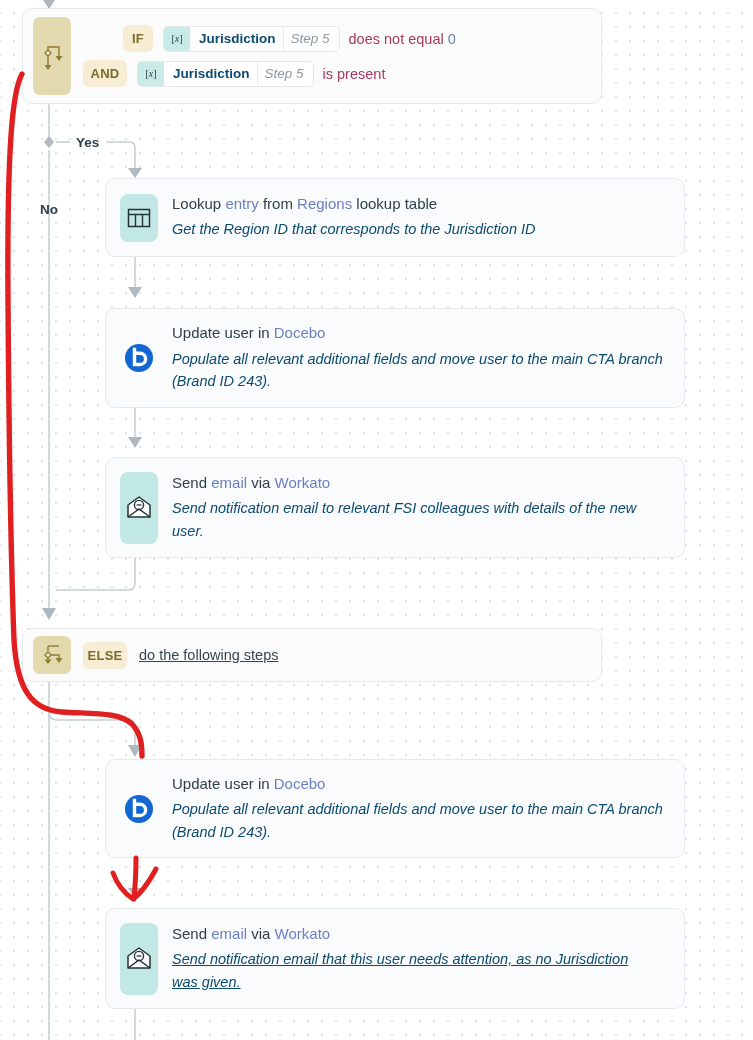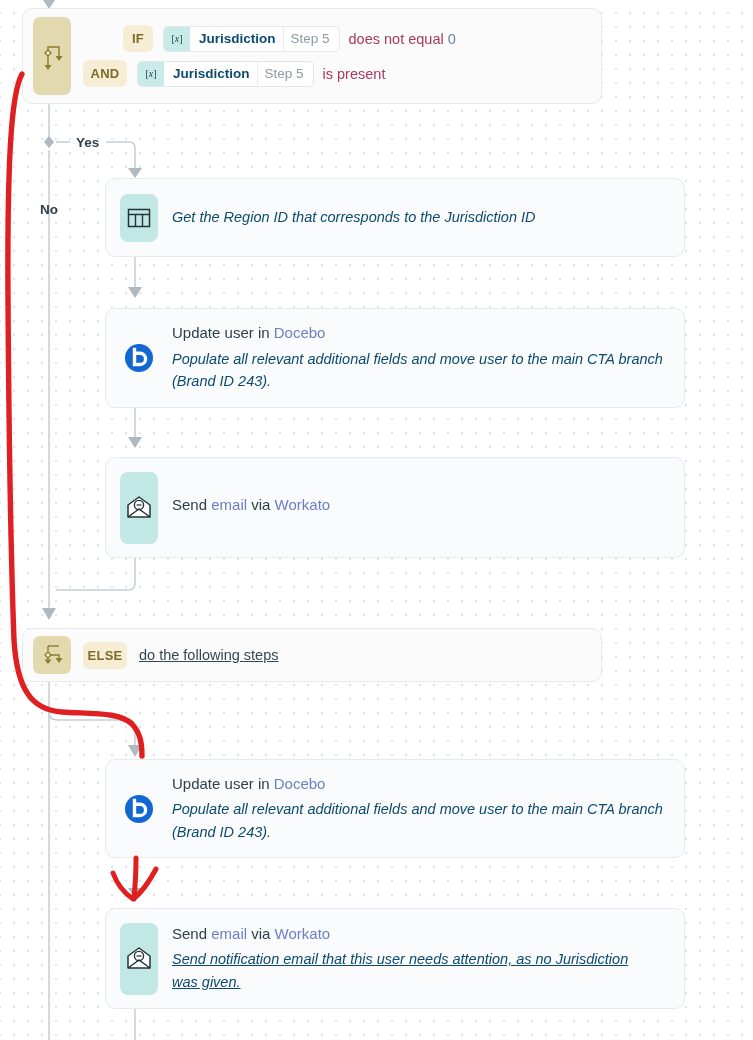--- a/index.html
+++ b/index.html
@@ -63,20 +63,21 @@
     flex:none;
   }
   .pill-label {
     display:flex; align-items:center; padding:0 7px 0 9px;
     font-size:13.5px; font-weight:bold; color:#0c4a6e; white-space:nowrap;
   }
   .pill-step {
     display:flex; align-items:center; padding:0 9px 0 7px;
     font-size:13.5px; color:#8d9aa3; white-space:nowrap;
     border-left:1px solid #e8ecef;
+    font-style:italic;
   }
   .op { color:#a83a5e; font-size:14.5px; margin-left:9px; white-space:nowrap; }
   .op-val { color:#6f86a8; }
 
   .cond-row { display:flex; align-items:center; }
   .else-text { font-size:14.5px; color:#37474f; margin-left:12px;text-decoration:underline; }
 
   
   .act-icon {
     width: 38px; height: 48px;
@@ -179,20 +180,23 @@
 <div class="branch-label" style="left:40px; top:202px;">No</div>
 
 <div class="card" style="left:105px; top:178px; width:580px; height:79px; padding-left:14px;">
   <div class="act-icon">
     <svg width="24" height="22" viewBox="0 0 24 22">
       <rect x="1.5" y="2.5" width="21" height="17" fill="none" stroke="#253238" stroke-width="1.5"></rect>
       <path d="M1.5,7.5 H22.5 M8.5,7.5 V19.5 M15.5,7.5 V19.5" stroke="#253238" stroke-width="1.4" fill="none"></path>
     </svg>
   </div>
   <div class="act-body">
+    <div class="act-title">
+      <span>Lookup </span><span class="hl">entry</span><span> from </span><span class="hl">Regions</span><span> lookup table</span>
+    </div>
     <div class="act-desc">Get the Region ID that corresponds to the Jurisdiction ID</div>
   </div>
 </div>
 
 <div class="card" style="left:105px; top:308px; width:580px; height:100px; padding-left:14px;">
   <div class="act-icon" style="background:transparent;">
     <svg width="32" height="32" viewBox="0 0 32 32">
       <circle cx="16" cy="16" r="14" fill="#1267d2"></circle>
       <path d="M11.5,7.5 L11.5,22.5 L17,22.5 A5.6,5.6 0 0 0 17,11.3 L14.6,11.3" fill="none" stroke="#ffffff" stroke-width="3.4" stroke-linecap="square"></path>
     </svg>
@@ -211,20 +215,21 @@
       <path d="M2,22 L2,10 L13,2 L24,10 L24,22 Z" fill="#ffffff" stroke="#253238" stroke-width="1.5" stroke-linejoin="round"></path>
       <circle cx="13" cy="10" r="4.6" fill="#ffffff" stroke="#253238" stroke-width="1.4"></circle>
       <path d="M10.6,10 H15.4" stroke="#253238" stroke-width="1.3"></path>
       <path d="M2,22 L13,14 L24,22" fill="none" stroke="#253238" stroke-width="1.5" stroke-linejoin="round"></path>
     </svg>
   </div>
   <div class="act-body">
     <div class="act-title">
       <span>Send </span><span class="hl">email</span><span> via </span><span class="hl">Workato</span>
     </div>
+    <div class="act-desc" style="max-width:505px;">Send notification email to relevant FSI colleagues with details of the new user.</div>
   </div>
 </div>
 
 <div class="card cond-card" style="left:22px; top:628px; width:580px; height:54px; padding-left:10px;">
   <div class="cond-icon" style="width:38px; height:38px;">
     <svg width="24" height="24" viewBox="0 0 24 24">
       <path d="M8,3 L8,8" stroke="#8d7b2e" stroke-width="1.4" fill="none"></path>
       <path d="M8,3 L19,3" stroke="#8d7b2e" stroke-width="1.4" fill="none"></path>
       <path d="M8,15 L8,17" stroke="#8d7b2e" stroke-width="1.4" fill="none"></path>
       <polygon points="4.5,16.5 11.5,16.5 8,21" fill="#8d7b2e"></polygon>

